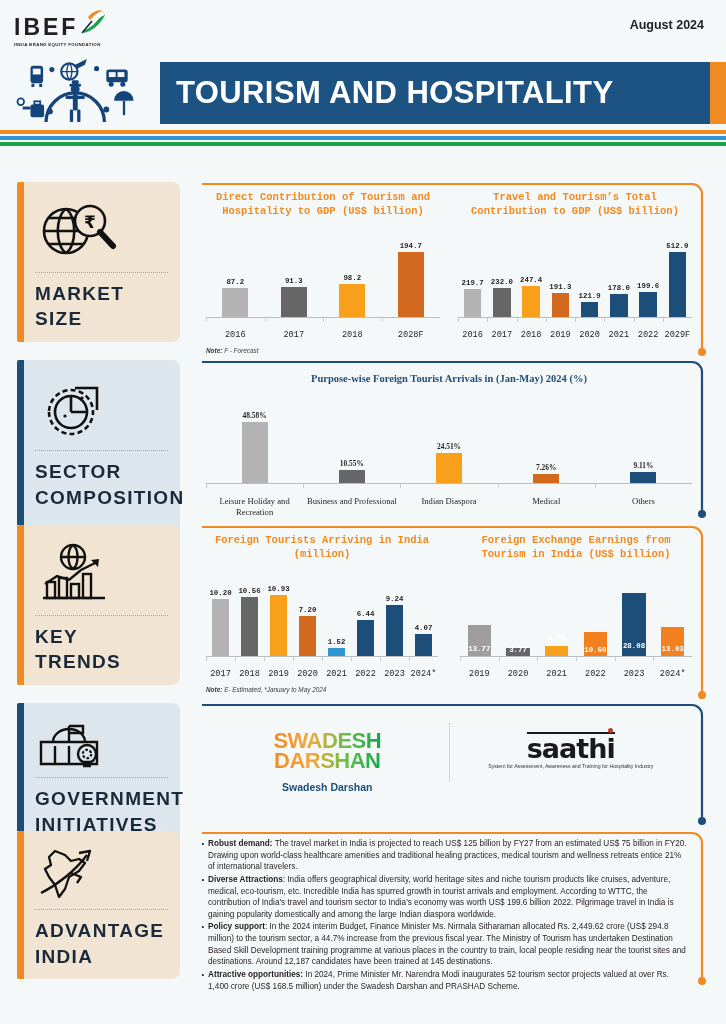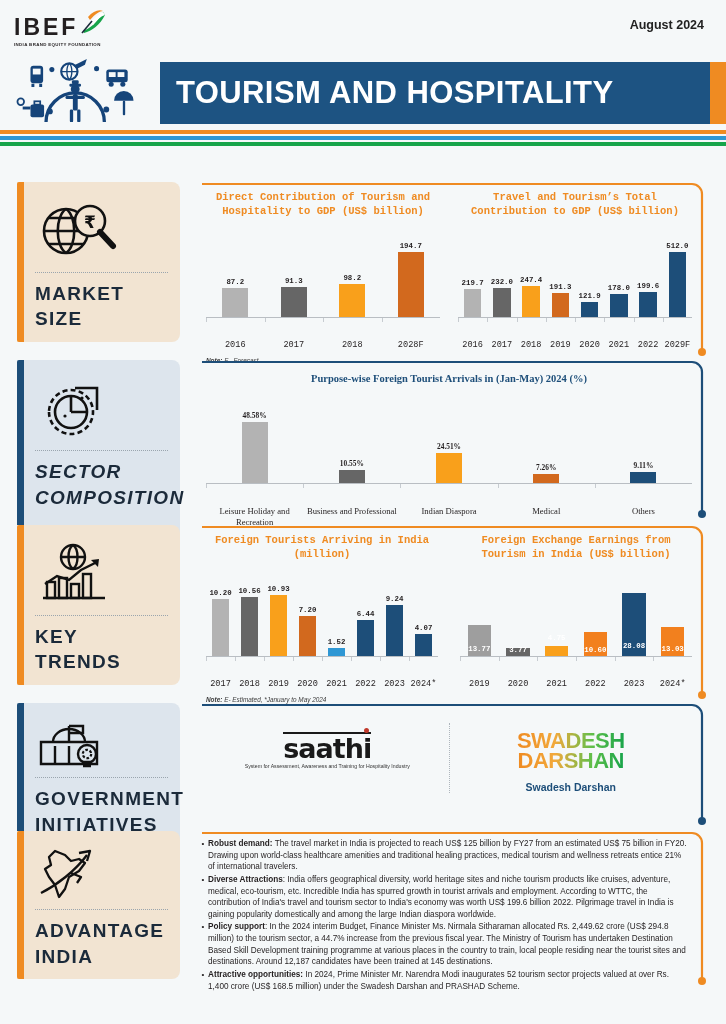--- a/index.html
+++ b/index.html
@@ -73,21 +73,21 @@
 
   .charts-row { display:flex;font-family:Liberation Mono, monospace; }
   .chart-col { flex:1; }
 
   .plot { position:relative; }
   .bars { display:flex; align-items:flex-end; justify-content:space-around; border-bottom:1px solid #b9bec3; }
   .bar-wrap { display:flex; flex-direction:column; align-items:center; justify-content:flex-end; flex:1; position:relative; height:100%; }
   .bar-val { font-size:7.4px; font-weight:700; color:#231f20; margin-bottom:2px; white-space:nowrap; }
   .bar-val.inside { position:absolute; color:#fff; margin:0; }
   .bar { width:60%; max-width:26px; }
-  .xaxis { display:flex; justify-content:space-around; margin-top:18px; }
+  .xaxis { display:flex; justify-content:space-around; margin-top:8px; }
   .xlabel { flex:1; text-align:center; font-size:8.6px; color:#231f20; line-height:1.25; }
   .tickline { display:flex; justify-content:space-around; }
   .tick { flex:1; border-left:1px solid #c7ccd1; height:4px; }
 
   .note { font-size:6.4px; color:#3b3b3b; margin-top:6px; font-style:italic; }
   .note b { font-style:italic; }
 
   
   .gov-row { display:flex; align-items:flex-start; padding-top:6px; }
   .gov-col { flex:1; text-align:center; padding:0 6px; position:relative; }
@@ -321,21 +321,21 @@
           </div>
         </div>
         <div class="note">
           <b>Note:</b> <span>F - Forecast</span>
         </div>
       </div>
     </div>
   </div>
 
   <div class="section" style="height:165px;">
-    <div class="card bluegrey" style="height:188px;font-style:italic;">
+    <div class="card bluegrey" style="height:188px;">
       <div class="accent"></div>
       <div class="card-icon">
         <svg width="72" height="66" viewBox="0 0 72 66">
           <g fill="none" stroke="#111" stroke-width="2.6">
             <path d="M36 36 m-22,0 a22,22 0 1,0 44,0 a22,22 0 1,0 -44,0" stroke-dasharray="5 3.2"></path>
             <circle cx="36" cy="36" r="16"></circle>
             <path d="M36 36 V20 M36 36 H52"></path>
             <path d="M40 12 H62 V34"></path>
           </g>
           <circle cx="30" cy="40" r="1.6" fill="#111"></circle>
@@ -581,35 +581,35 @@
           <path d="M10,2 H500 A10,10 0 0 1 510,12 V116" fill="none" stroke="#1d4e79" stroke-width="2.2" vector-effect="non-scaling-stroke"></path>
           <circle cx="510" cy="118" r="4" fill="#1d4e79" vector-effect="non-scaling-stroke"></circle>
         </svg>
       </div>
       <div class="panel-inner" style="padding-top:14px;">
         <div class="gov-row">
 
 
           <div class="gov-col">
             <div class="gov-logo" style="flex-direction:column;">
+              <div class="sd">SWADESH</div>
+              <div class="sd">DARSHAN</div>
+            </div>
+            <div class="gov-cap">Swadesh Darshan</div>
+          </div>
+
+          <div class="gov-col">
+            <div class="gov-logo" style="flex-direction:column;">
               <div class="sa">
                 <span>saathi</span>
                 <span class="sa-dot"></span>
               </div>
               <div class="sa-sub">System for Assessment, Awareness and Training for Hospitality Industry</div>
             </div>
             <div class="gov-cap"></div>
-          </div>
-
-          <div class="gov-col">
-            <div class="gov-logo" style="flex-direction:column;">
-              <div class="sd">SWADESH</div>
-              <div class="sd">DARSHAN</div>
-            </div>
-            <div class="gov-cap">Swadesh Darshan</div>
           </div>
 
         </div>
       </div>
     </div>
   </div>
 
   <div class="section" style="height:160px;">
     <div class="card beige" style="height:148px;">
       <div class="accent"></div>

